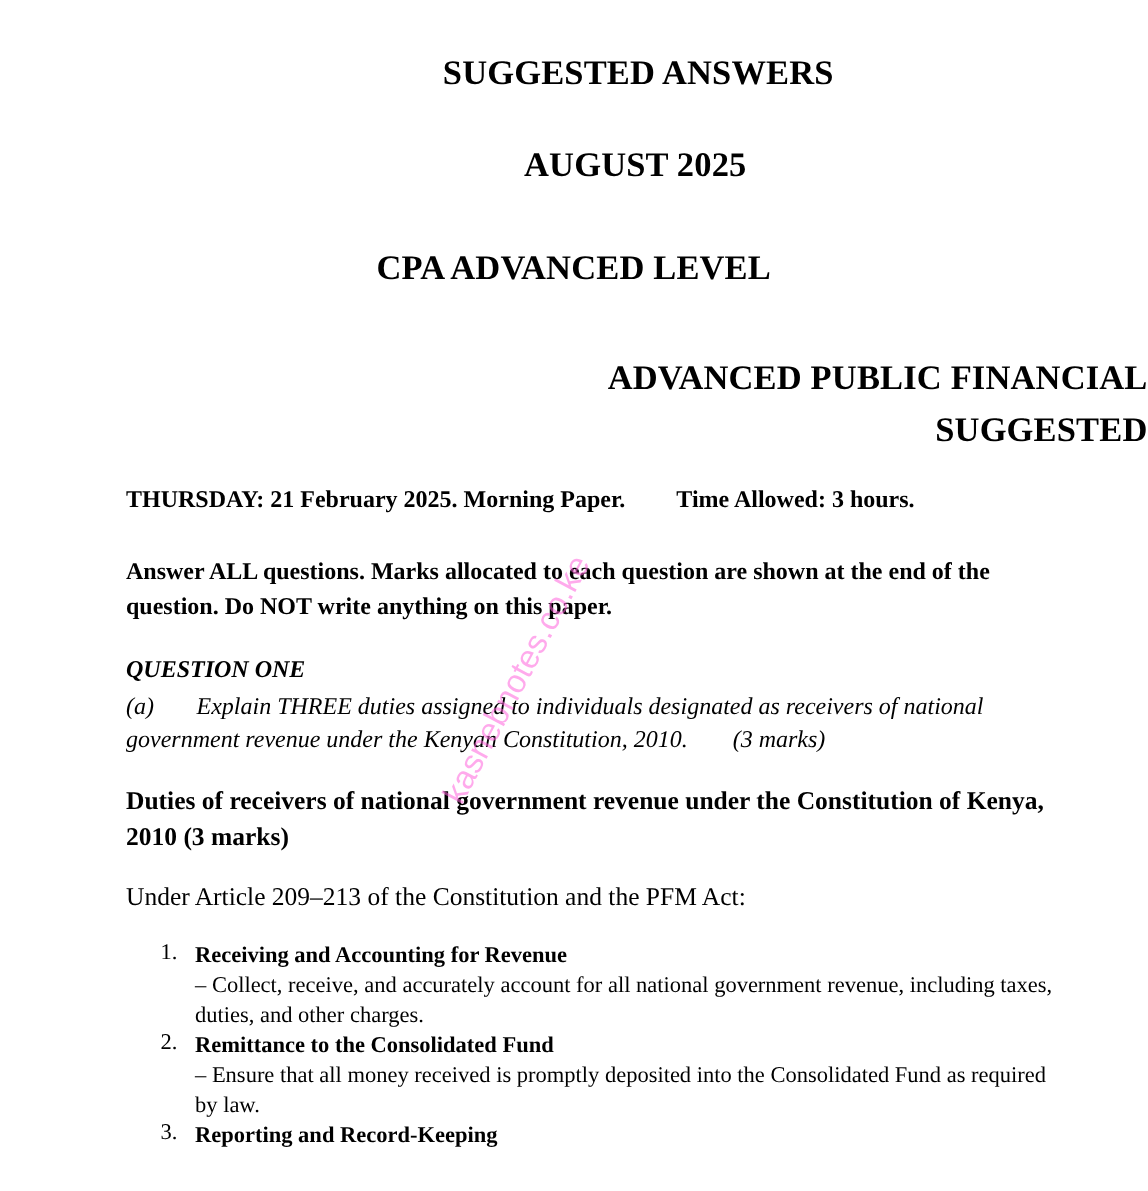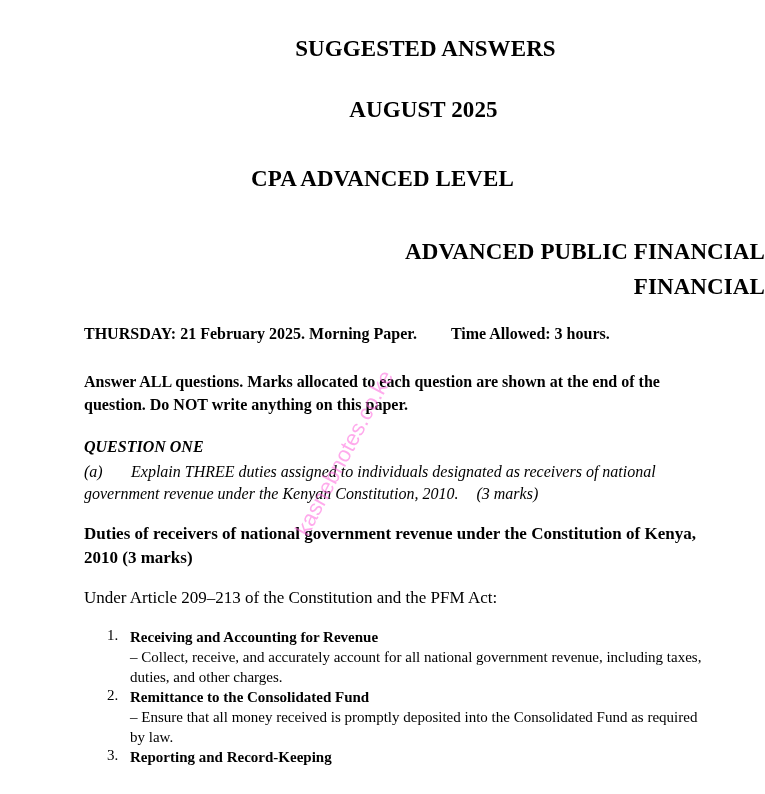--- a/index.html
+++ b/index.html
@@ -18,21 +18,21 @@
     .line { position: absolute; left: 84px; font-size: 16px; font-weight: bold; white-space: nowrap; }
     #meta { top: 325px; }
     #meta .time { margin-left: 34px; }
     #instructions { top: 370px; width: 620px; white-space: normal; line-height: 23px; }
     #qhead { top: 438px; font-style: italic; }
     #qtext {
       top: 461px; width: 620px; white-space: normal; font-weight: normal; font-style: italic;
       line-height: 22px; font-size: 16px;
     }
     #qtext .label { display: inline-block; width: 47px; }
-    #qtext .marks { margin-left: 18px; }
+    #qtext .marks { margin-left: 30px; }
     #ahead { top: 522px; width: 620px; white-space: normal; font-size: 17px; line-height: 24px; }
     #intro { top: 588px; font-weight: normal; font-size: 17px; }
     #answer-list { position: absolute; left: 107px; top: 627px; width: 600px; margin: 0; padding: 0; list-style: none; font-size: 15px; }
     #answer-list li { position: relative; padding-left: 23px; margin-bottom: 0; }
     #answer-list .num { position: absolute; left: 0; top: 0; }
     #answer-list .item-title { font-weight: bold; display: block; line-height: 20px; }
     #answer-list .item-desc { display: block; line-height: 20px; }
     #watermark {
       position: absolute; left: 290px; top: 440px; color: #ff66dd; opacity: 0.55;
       font-family: "Liberation Sans", "DejaVu Sans", sans-serif; font-size: 22px;
@@ -41,21 +41,21 @@
     }
   </style>
 </head>
 <body>
 
 <h1 id="t1" class="title">SUGGESTED ANSWERS</h1>
 <h2 id="t2" class="title">AUGUST 2025</h2>
 <h2 id="t3" class="title">CPA ADVANCED LEVEL</h2>
 <h2 id="t4" class="title">
   <span>ADVANCED PUBLIC FINANCIAL</span><br>
-  <span>FINANCIAL</span>
+  <span>SUGGESTED</span>
 </h2>
 
 <div id="meta" class="line">
   <span>THURSDAY: 21 February 2025. Morning Paper.</span><span class="time">Time Allowed: 3 hours.</span>
 </div>
 
 <div id="instructions" class="line">Answer ALL questions. Marks allocated to each question are shown at the end of the question. Do NOT write anything on this paper.</div>
 
 <div id="qhead" class="line">QUESTION ONE</div>
 

